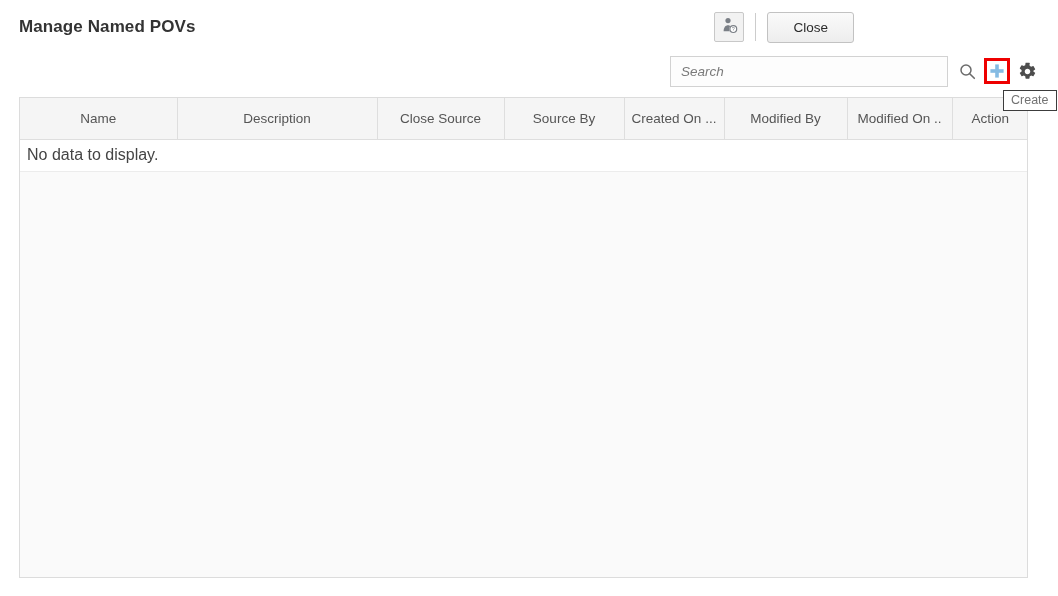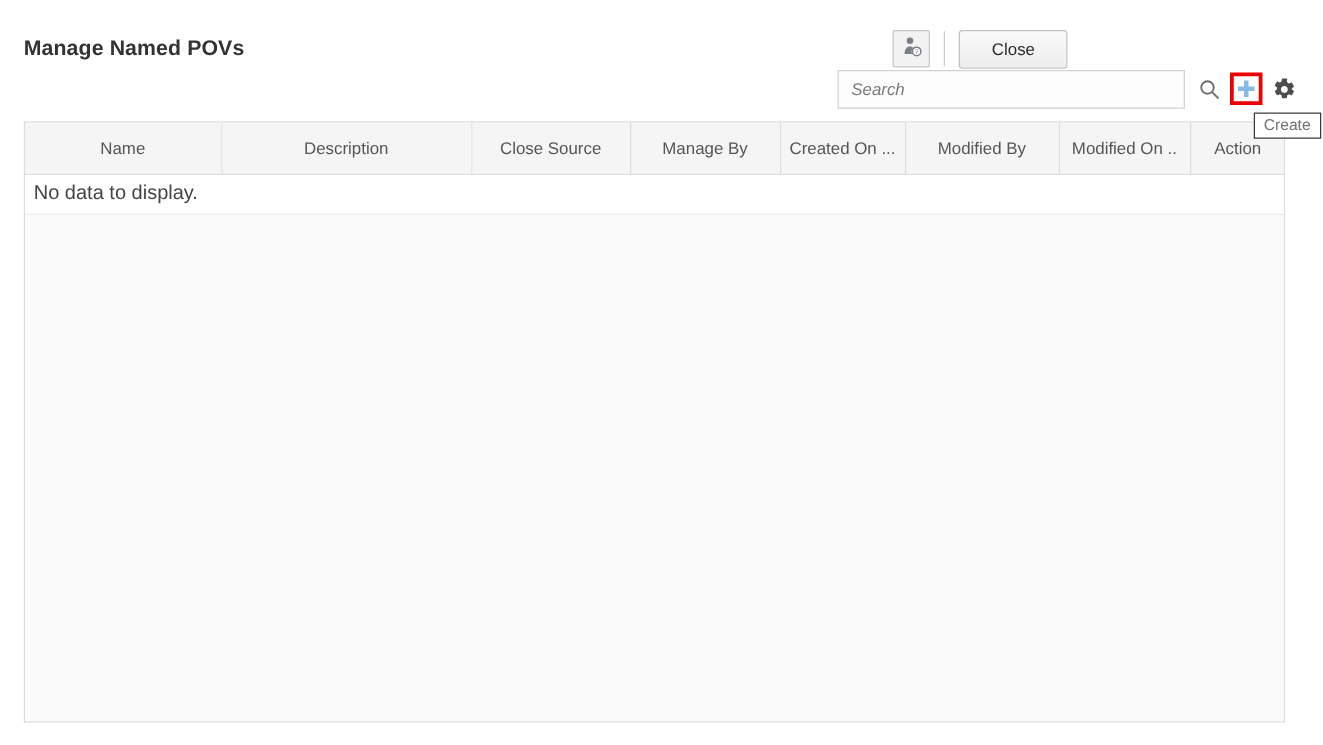--- a/index.html
+++ b/index.html
@@ -16,21 +16,21 @@
   #app {
     position: relative;
     width: 1058px;
     height: 596px;
     background: #ffffff;
   }
 
   
   .header {
     position: absolute;
-    top: 16px; left: 0;
+    top: 4px; left: 0;
     width: 876px;
     height: 48px;
     text-decoration: underline;
   }
   .page-title {
     position: absolute;
     left: 19px;
     top: 13px;
     font-size: 17px;
     font-weight: bold;
@@ -259,21 +259,21 @@
           <col style="width:100px">
           <col style="width:123px">
         <col style="width:105px">
           <col style="width:76px">
       </colgroup>
       <thead>
         <tr>
           <th>Name</th>
           <th>Description</th>
           <th>Close Source</th>
-          <th>Manage By</th>
+          <th>Source By</th>
           <th>Created On ...</th>
           <th>Modified By</th>
           <th>Modified On  ..</th>
           <th>Action</th>
         </tr>
       </thead>
       <tbody>
         <tr class="empty-row">
           <td colspan="8">No data to display.</td>
         </tr>

